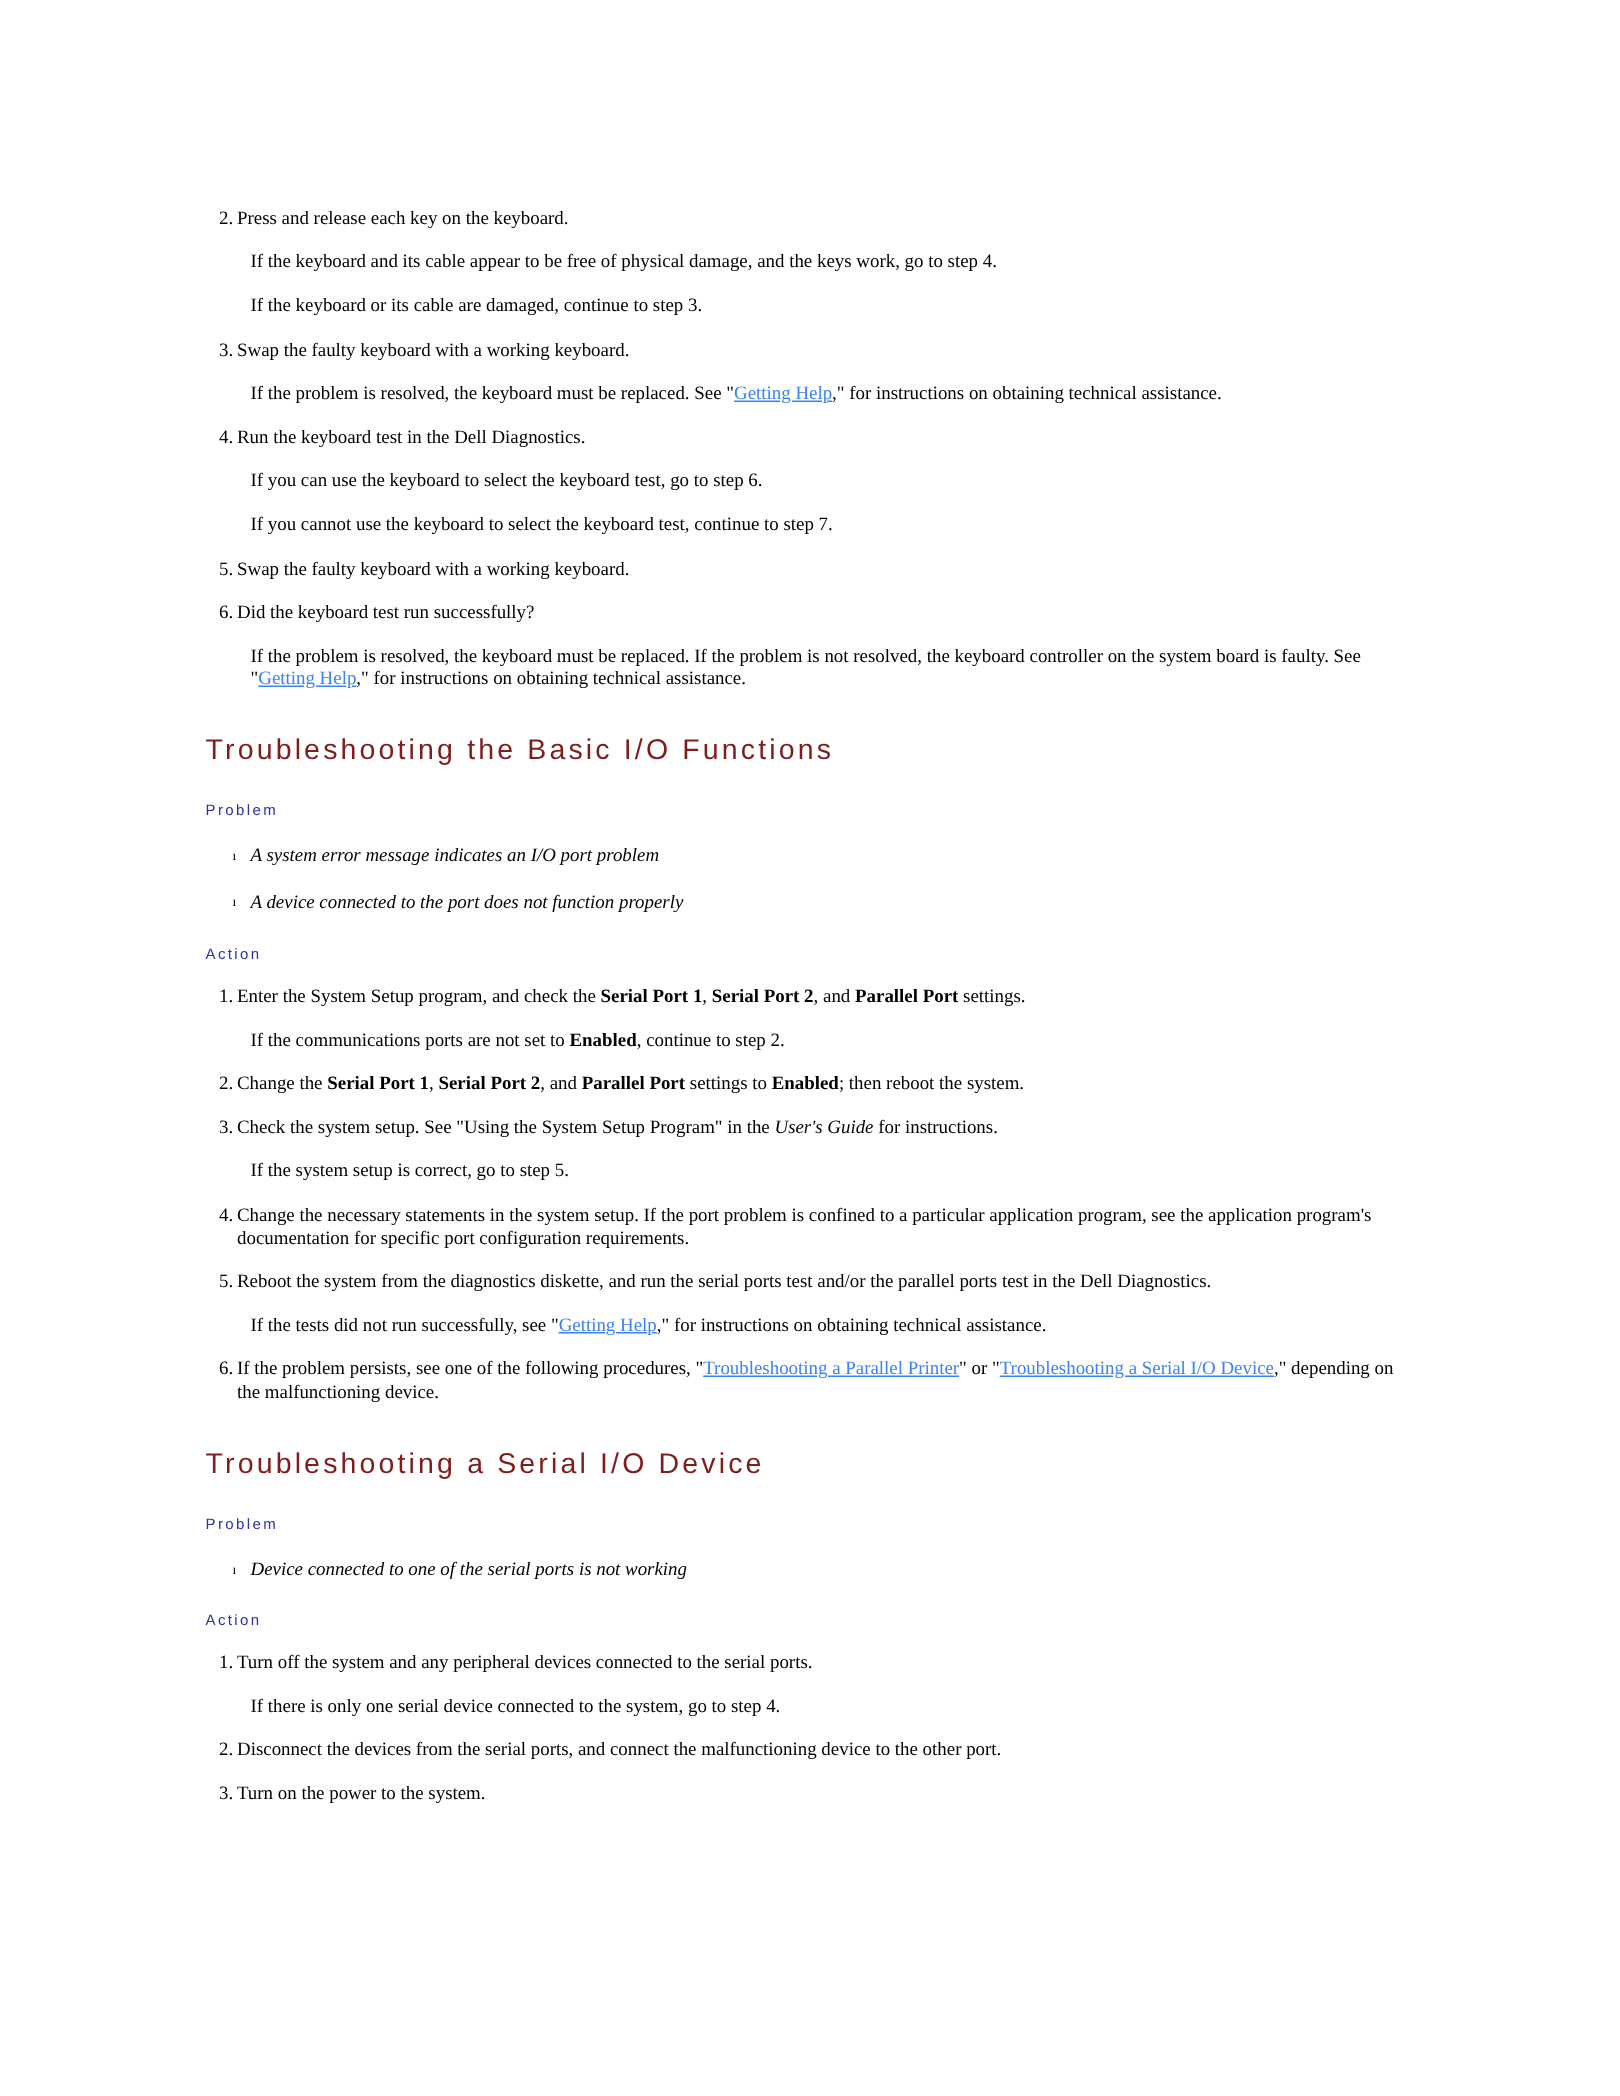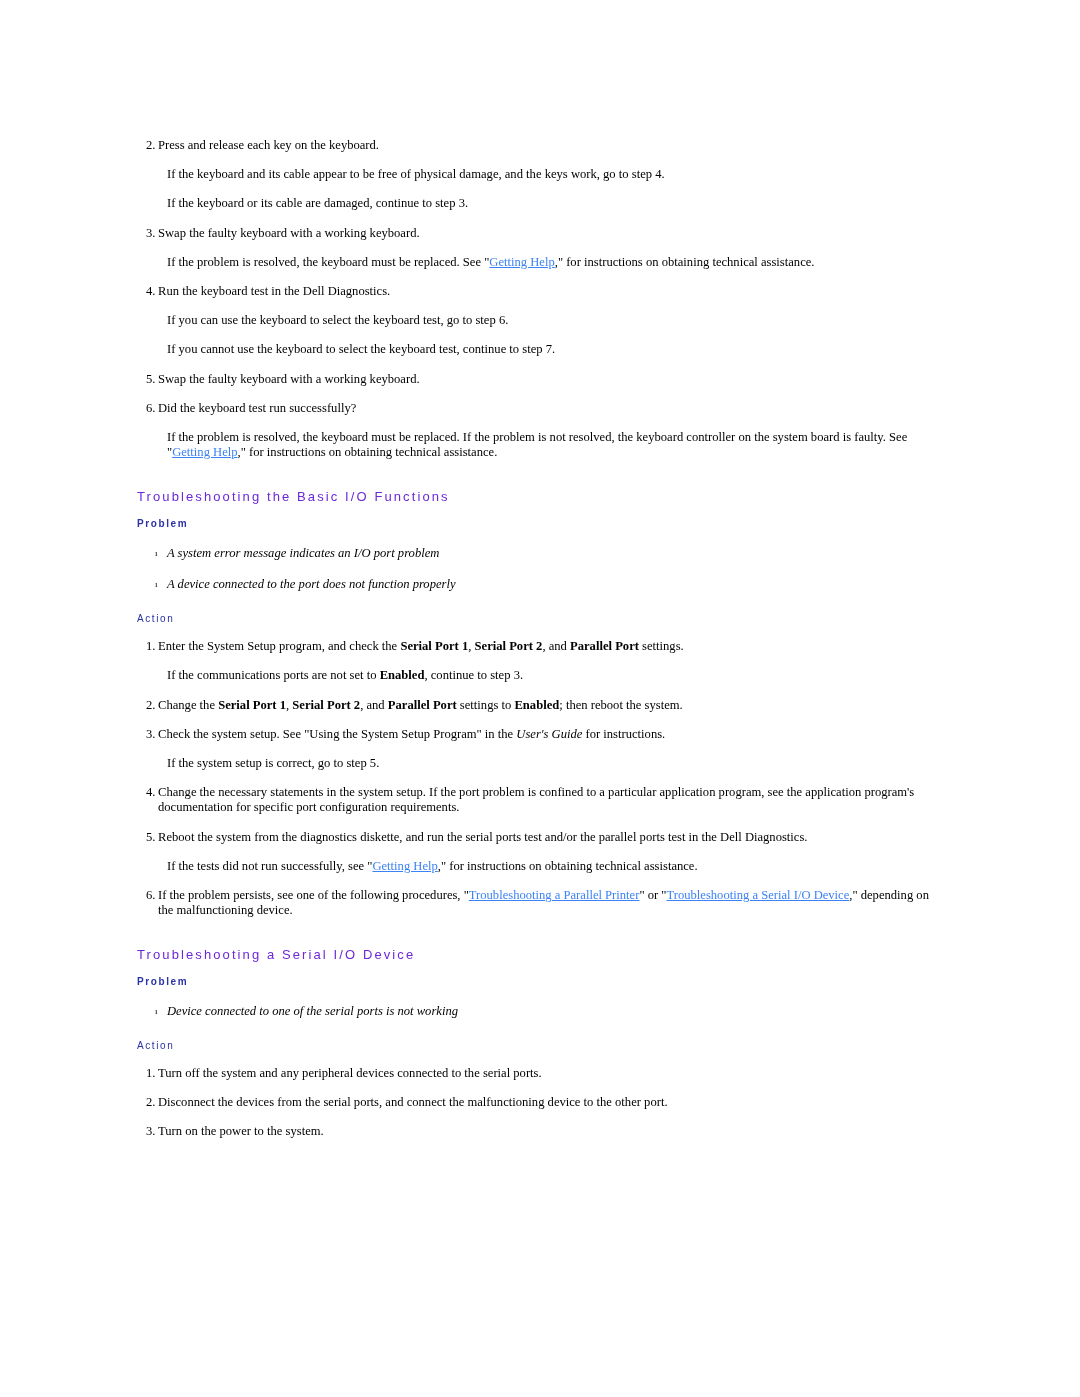--- a/index.html
+++ b/index.html
@@ -19,43 +19,43 @@
     padding-top: 138px;
     padding-left: 137px;
     padding-right: 140px;
     box-sizing: border-box;
     width: 1080px;
   }
 
   
   h1.section-title {
     font-family: "Liberation Sans", "DejaVu Sans", sans-serif;
-    font-size: 13px;
+    font-size: 19px;
     font-weight: normal;
-    color: #6d28d9;
+    color: #7f1d1d;
     letter-spacing: 2.1px;
     margin: 0;
     padding: 0;
     line-height: 1.25;
   }
   .title-block {
     margin-top: 29px;
     margin-bottom: 0;
   }
   .subhead {
     font-family: "Liberation Sans", "DejaVu Sans", sans-serif;
     font-size: 10px;
     font-weight: normal;
     color: #2A32A8;
     letter-spacing: 1.6px;
     margin: 0;
     padding: 0;
     line-height: 1.2;
   }
-  .subhead.problem { margin-top: 12px; font-weight: bold; }
+  .subhead.problem { margin-top: 22px; }
   .subhead.action  { margin-top: 21px; }
 
   
   .txt {
     font-size: 12.6px;
     line-height: 15.2px;
     color: #000000;
   }
 
   
@@ -175,21 +175,21 @@
 
     <div class="subhead action">Action</div>
 
     <div class="li txt">
       <span class="num">1.</span>
       <span class="body"><span>Enter the System Setup program, and check the </span><b>Serial Port 1</b><span>, </span><b>Serial Port 2</b><span>, and </span><b>Parallel Port</b><span> settings.</span></span>
     </div>
 
 
     <div class="txt para">
-      <span>If the communications ports are not set to </span><b>Enabled</b><span>, continue to step 3.</span>
+      <span>If the communications ports are not set to </span><b>Enabled</b><span>, continue to step 2.</span>
     </div>
 
     <div class="li txt">
       <span class="num">2.</span>
       <span class="body"><span>Change the </span><b>Serial Port 1</b><span>, </span><b>Serial Port 2</b><span>, and </span><b>Parallel Port</b><span> settings to </span><b>Enabled</b><span>; then reboot the system.</span></span>
     </div>
 
     <div class="li txt">
       <span class="num">3.</span>
       <span class="body"><span>Check the system setup. See "Using the System Setup Program" in the </span><i>User's Guide</i><span> for instructions.</span></span>
@@ -230,20 +230,21 @@
       <span class="body">Device connected to one of the serial ports is not working</span>
     </div>
 
     <div class="subhead action">Action</div>
 
     <div class="li txt">
       <span class="num">1.</span>
       <span class="body">Turn off the system and any peripheral devices connected to the serial ports.</span>
     </div>
 
+    <div class="txt para">If there is only one serial device connected to the system, go to step 4.</div>
 
     <div class="li txt">
       <span class="num">2.</span>
       <span class="body">Disconnect the devices from the serial ports, and connect the malfunctioning device to the other port.</span>
     </div>
 
     <div class="li txt">
       <span class="num">3.</span>
       <span class="body">Turn on the power to the system.</span>
     </div>

